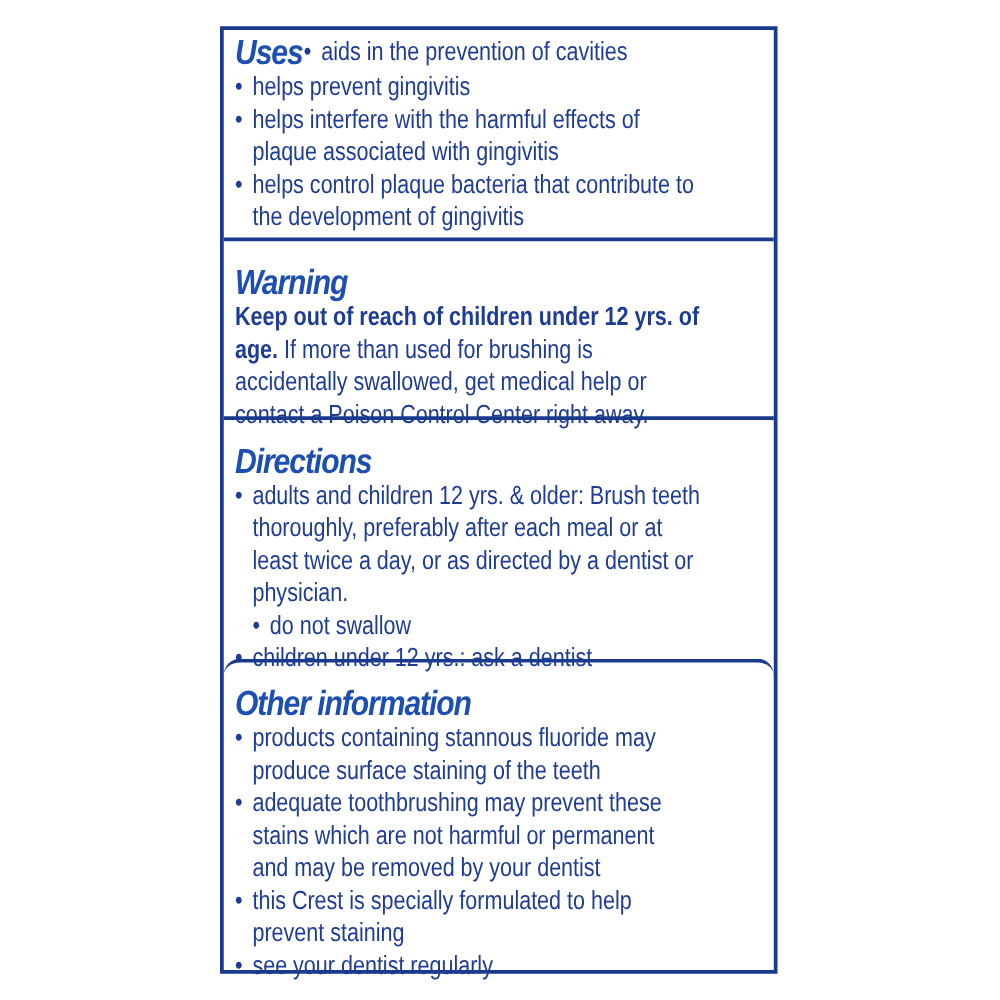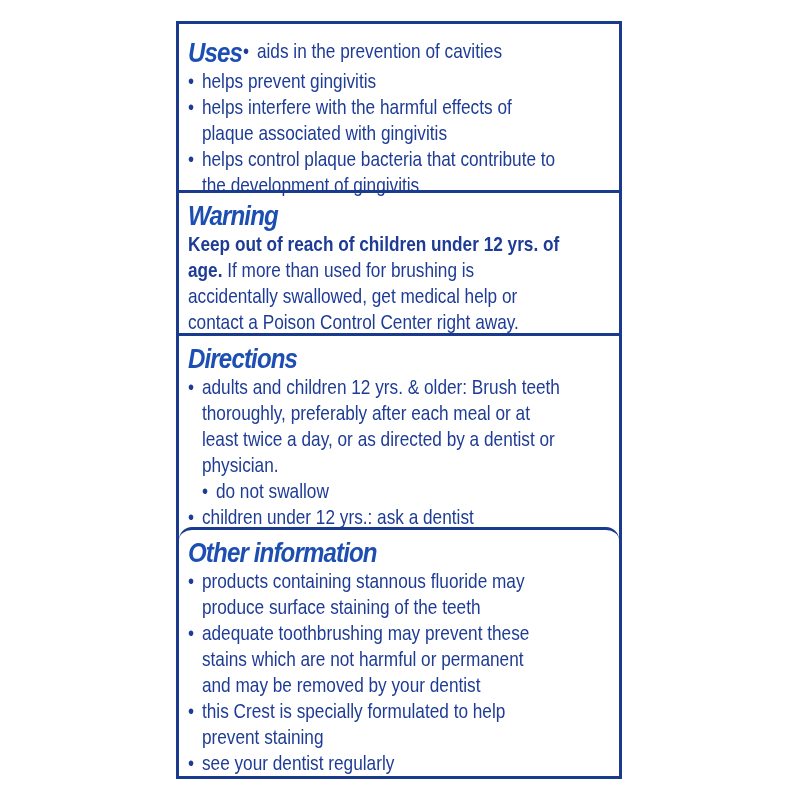--- a/index.html
+++ b/index.html
@@ -72,28 +72,28 @@
       padding-left: 17px;
     }
     .sub-bullet::before {
       content: "\2022";
       display: inline-block;
       width: 17px;
     }
     .bold { font-weight: bold; }
     .uses-first {
       display: flex;
-      align-items: flex-start;
+      align-items: center;
       height: 30px;
-      margin-top: 14px;
+      margin-top: 3px;
     }
     .uses-first .heading { margin-right: -8px; }
     .uses-first .line { display: inline-block; }
     .warning-body .line { padding-left: 0; }
-    .section-inner { padding-top: 8px; }
+    .section-inner { padding-top: 18px; }
   </style>
 </head>
 <body>
 
 <div class="label-box">
 
   <div class="section" id="sec-uses">
     <div class="uses-first">
       <span class="heading">Uses</span>
       <span class="line bullet-line">aids in the prevention of cavities</span>

